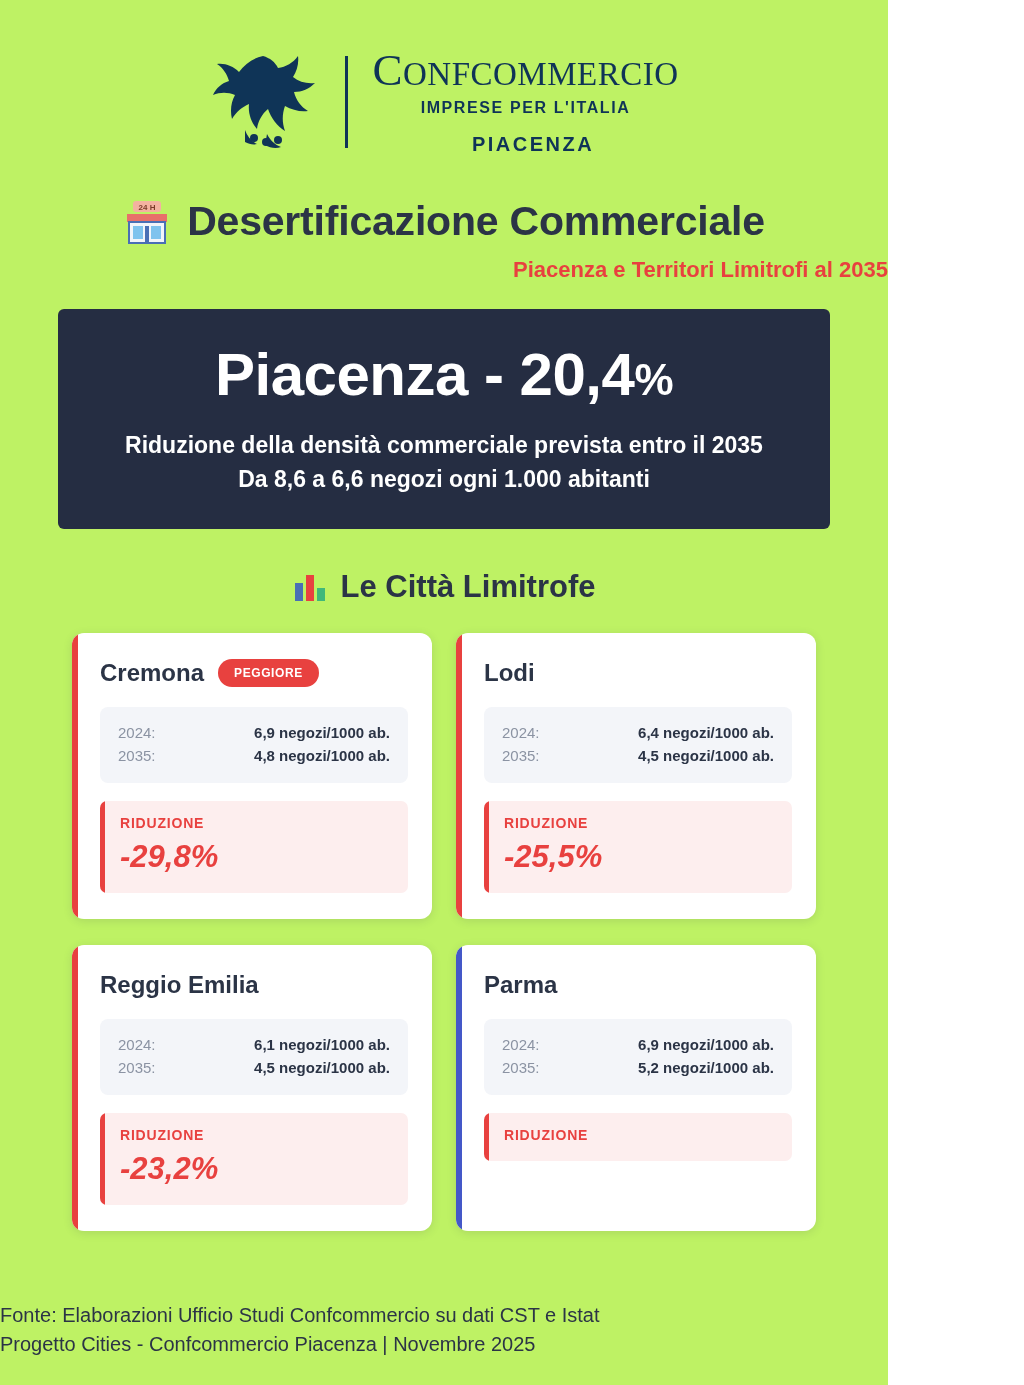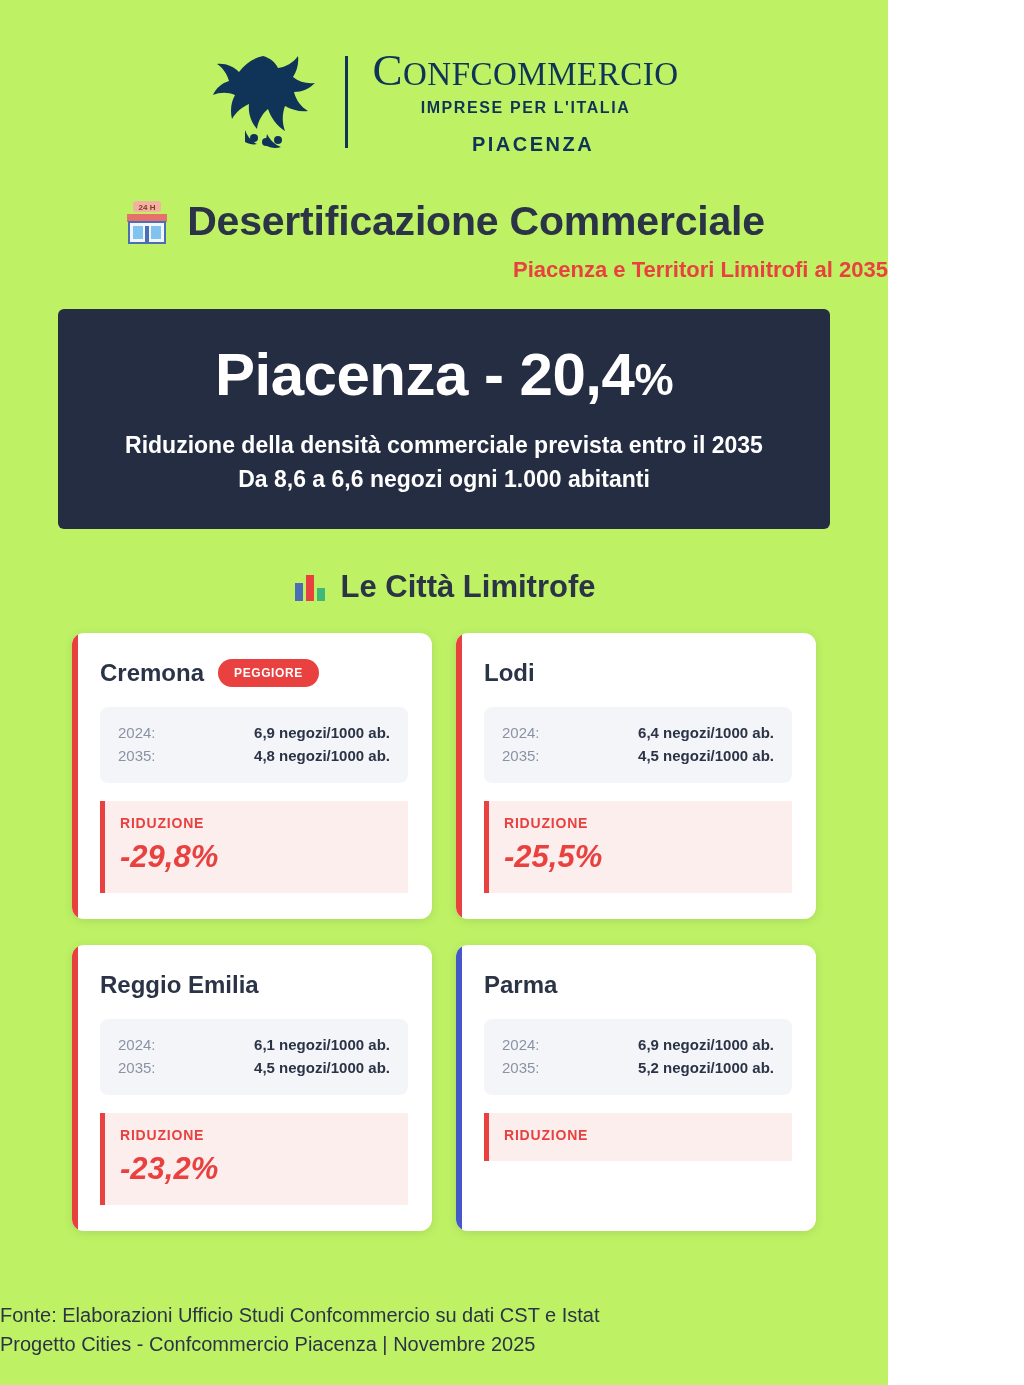--- a/index.html
+++ b/index.html
@@ -184,21 +184,21 @@
     align-items: baseline;
     font-size: 15px;
     padding: 3px 0;
   }
   .stat-label { color: #8b93a3; }
   .stat-value { color: #2b3446; font-weight: bold; text-align: right; }
   .reduction {
     position: relative;
     margin-top: 18px;
     background: #fdeeee;
-    border-radius: 0;
+    border-radius: 7px;
     padding: 14px 18px 18px 20px;
     overflow: hidden;
   }
   .reduction-accent {
     position: absolute;
     left: 0; top: 0; bottom: 0;
     width: 5px;
     background: #e8413f;
   }
   .reduction-label {

